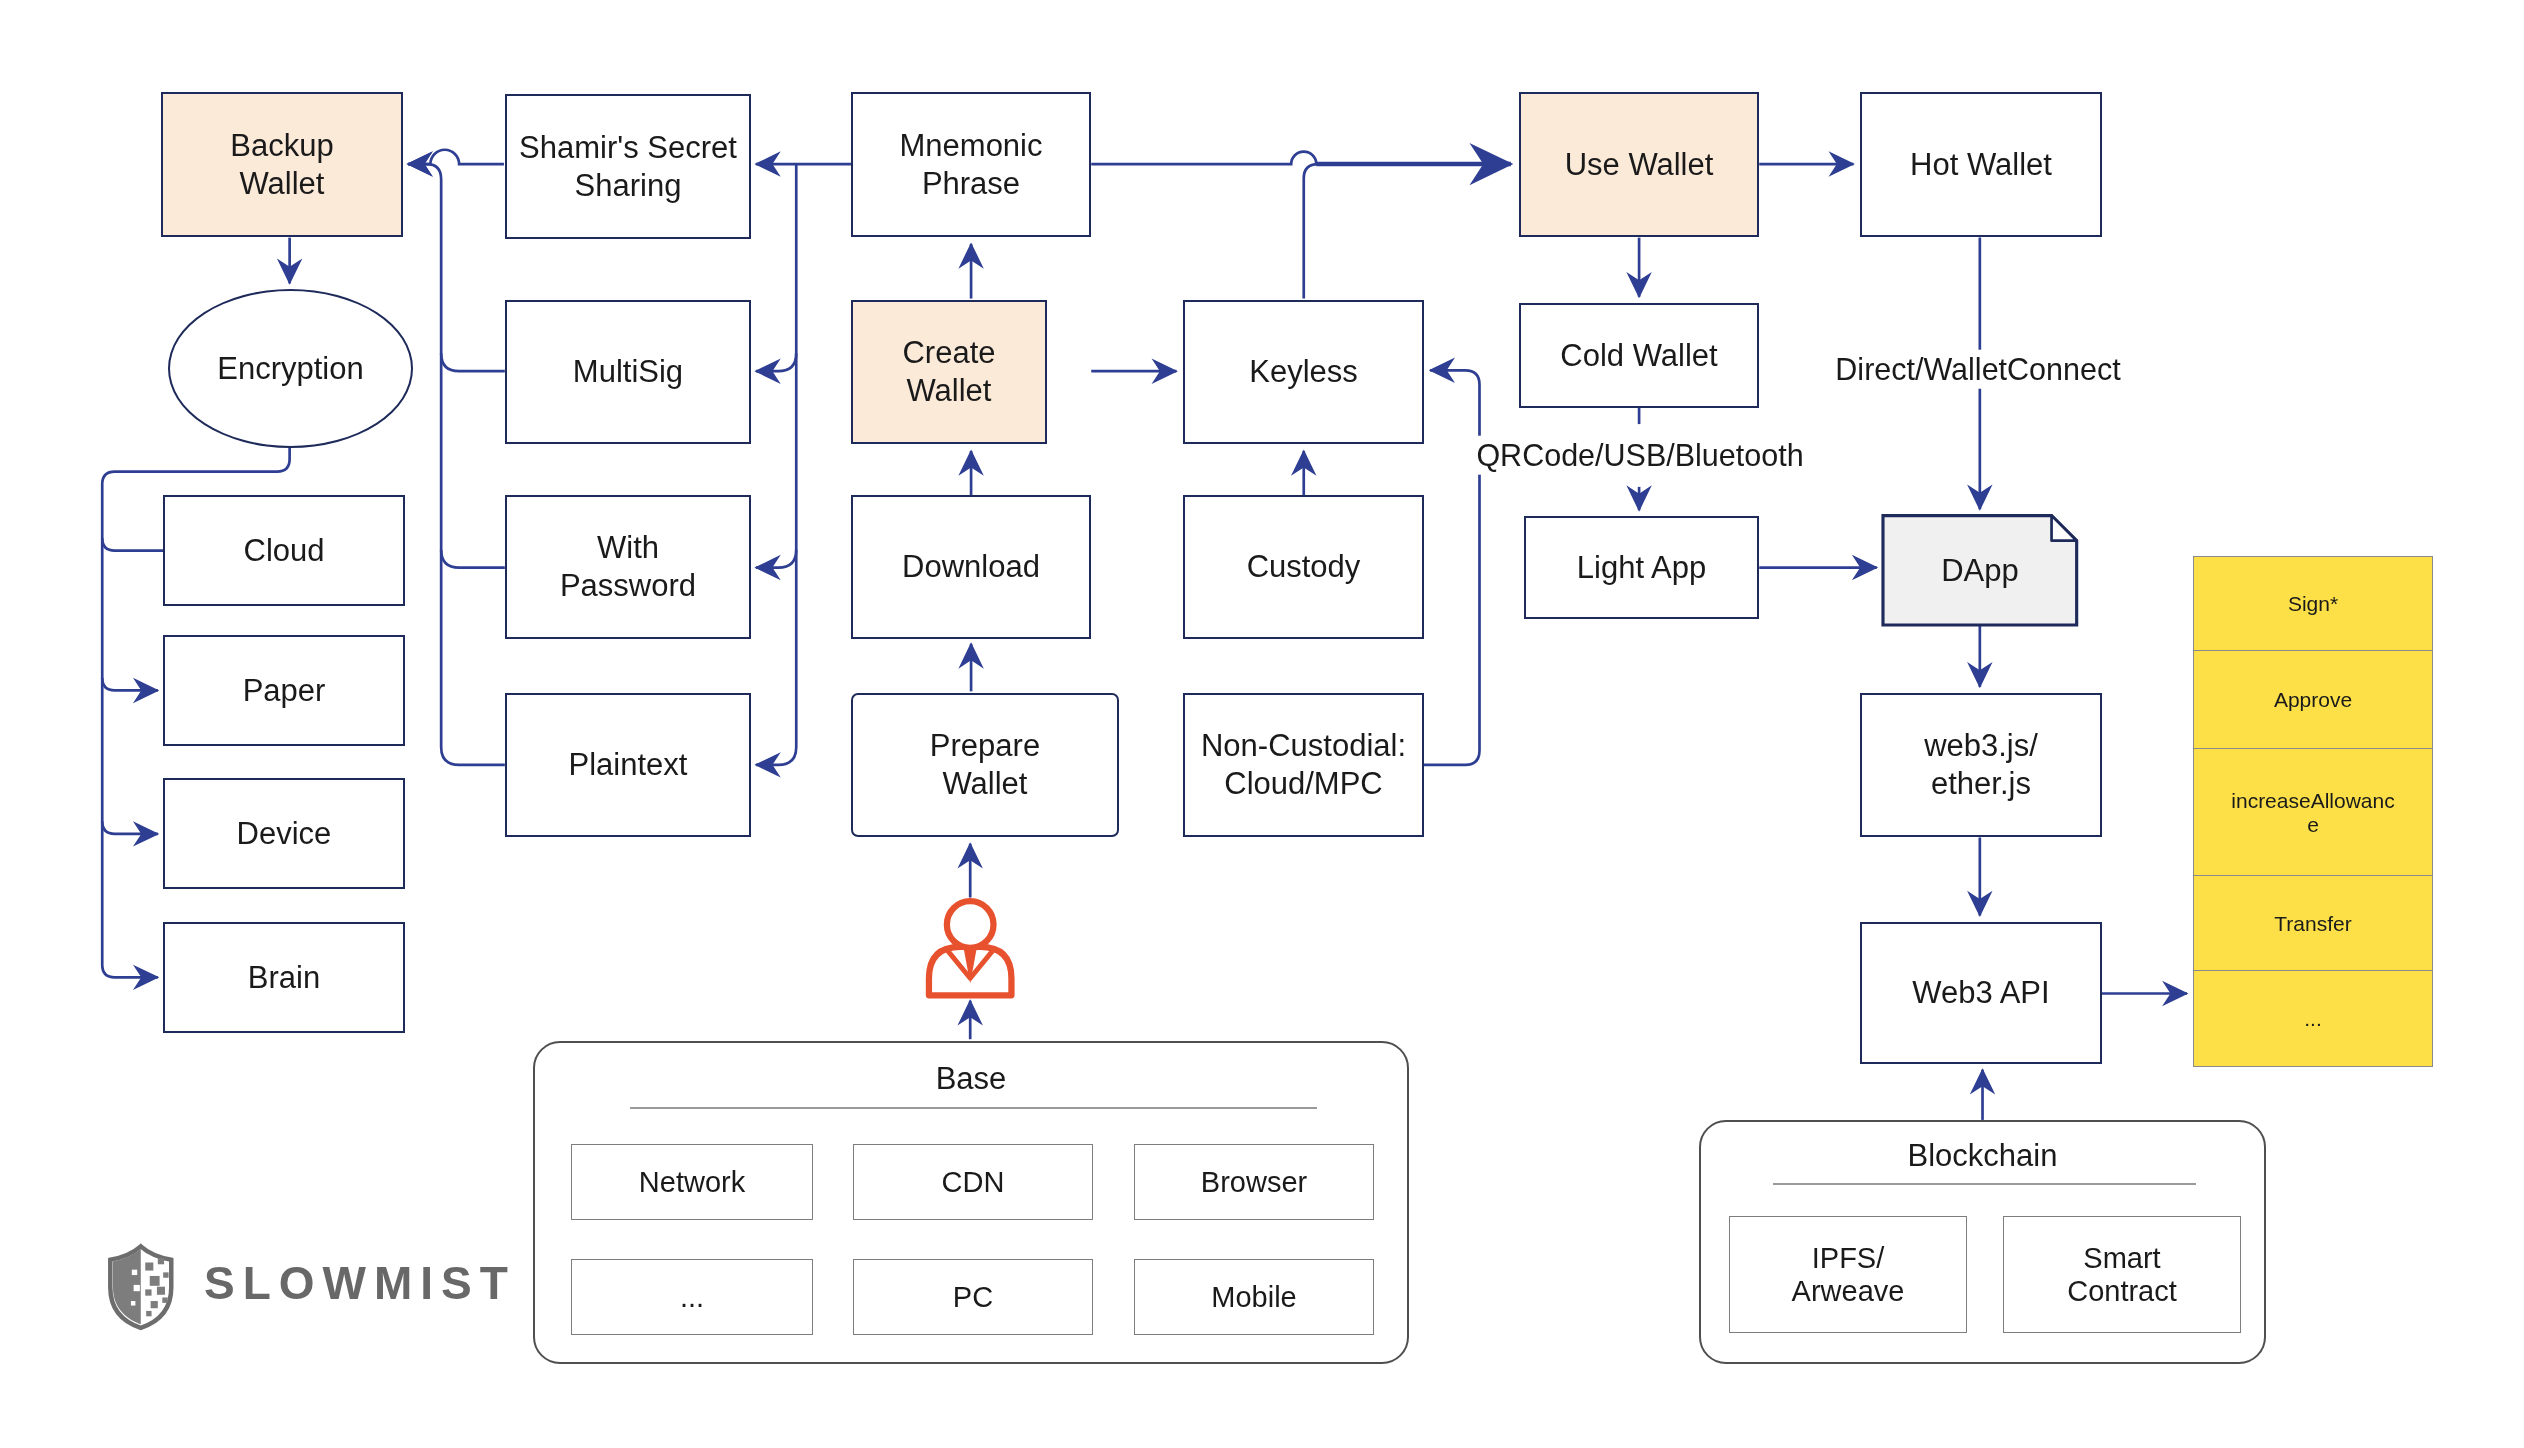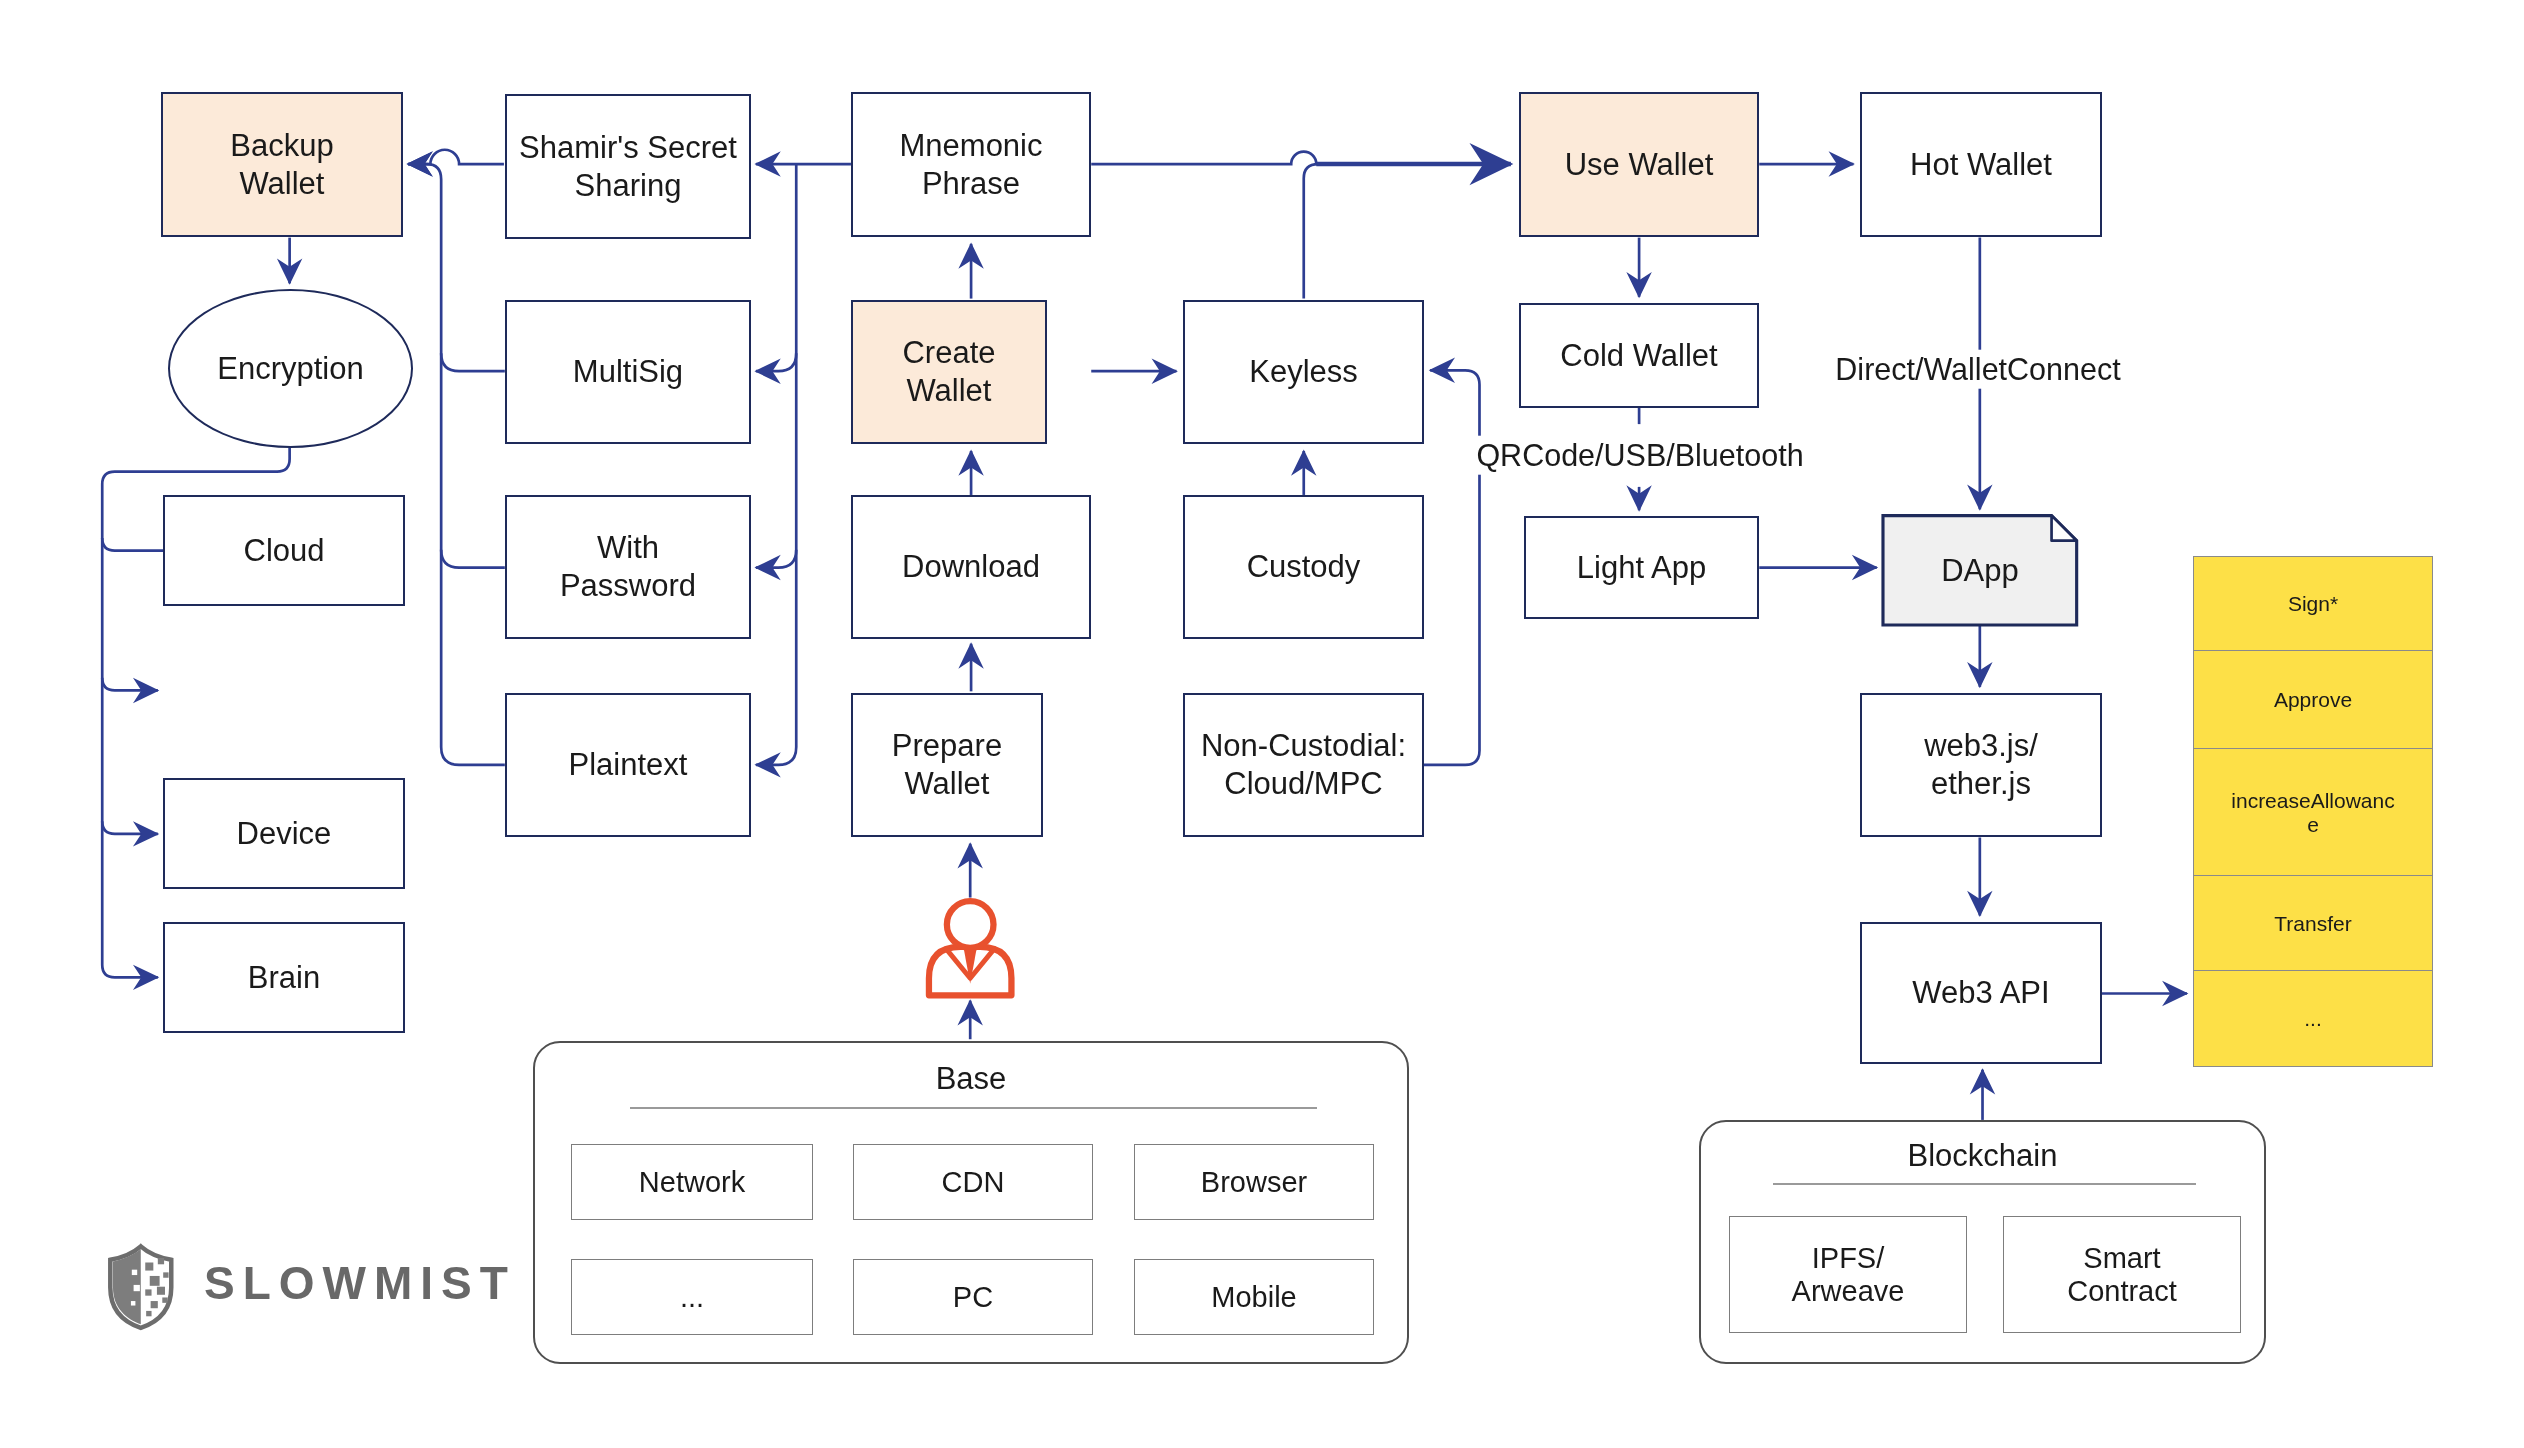--- a/index.html
+++ b/index.html
@@ -185,24 +185,27 @@
   <div class="node" style="left:851px;top:495px;width:240px;height:144px;">
     <span class="lbl">Download</span>
   </div>
   <div class="node" style="left:1183px;top:495px;width:241px;height:144px;">
     <span class="lbl">Custody</span>
   </div>
   <div class="node" style="left:1524px;top:516px;width:235px;height:103px;">
     <span class="lbl">Light App</span>
   </div>
 
+  <div class="node" style="left:163px;top:635px;width:242px;height:111px;">
+    <span class="lbl">Paper</span>
+  </div>
   <div class="node" style="left:505px;top:693px;width:246px;height:144px;">
     <span class="lbl">Plaintext</span>
   </div>
-  <div class="node" style="left:851px;top:693px;width:192px;height:144px;">
+  <div class="node" style="left:851px;top:693px;width:268px;height:144px;border-radius:7px;">
     <span class="lbl" style="max-width:143px;">Prepare Wallet</span>
   </div>
   <div class="node" style="left:1183px;top:693px;width:241px;height:144px;">
     <span class="lbl" style="max-width:220px;">Non-Custodial: Cloud/MPC</span>
   </div>
   <div class="node" style="left:1860px;top:693px;width:242px;height:144px;">
     <span class="lbl wrap-slash" style="max-width:161px;">web3.js/​ether.js</span>
   </div>
 
   <div class="node" style="left:163px;top:778px;width:242px;height:111px;">

